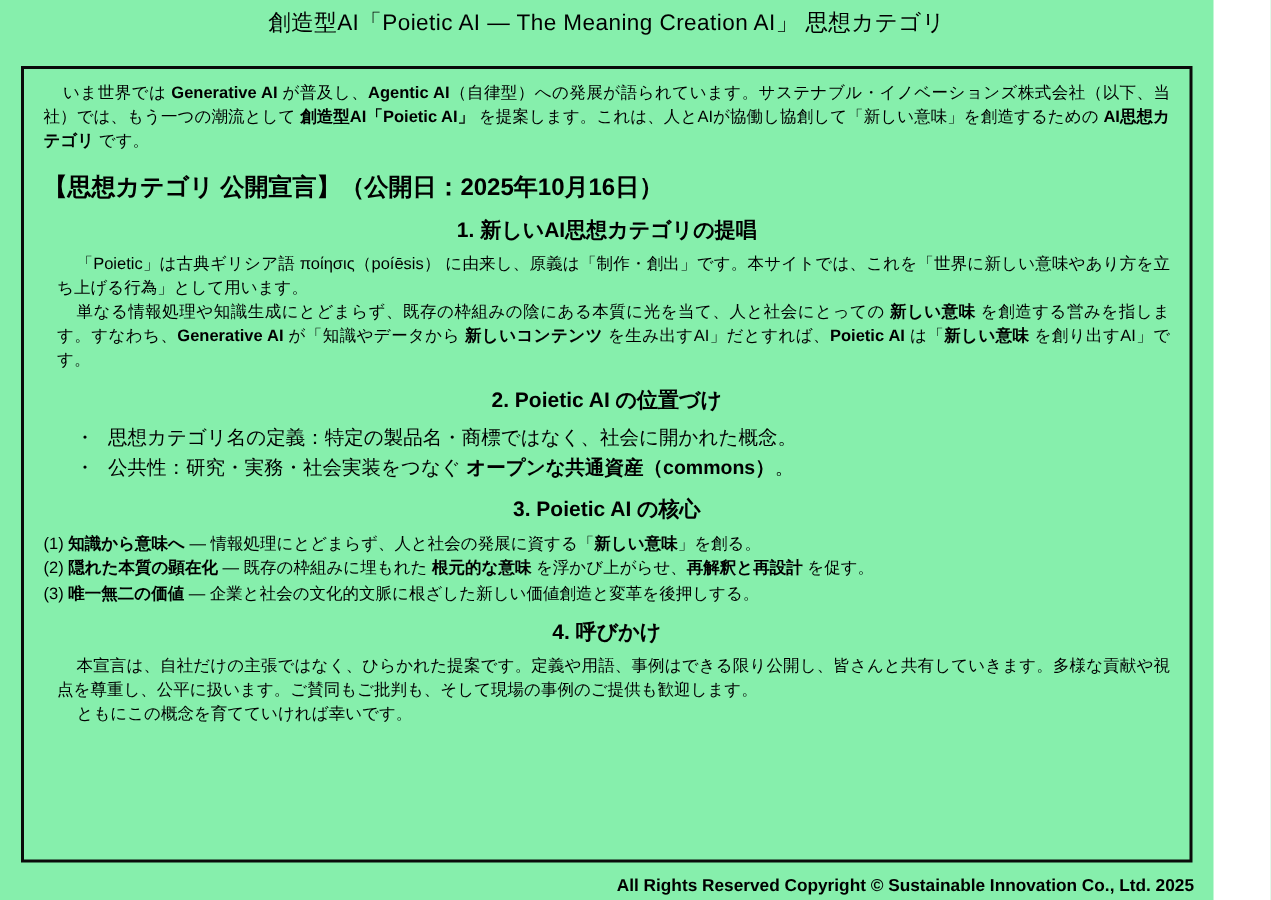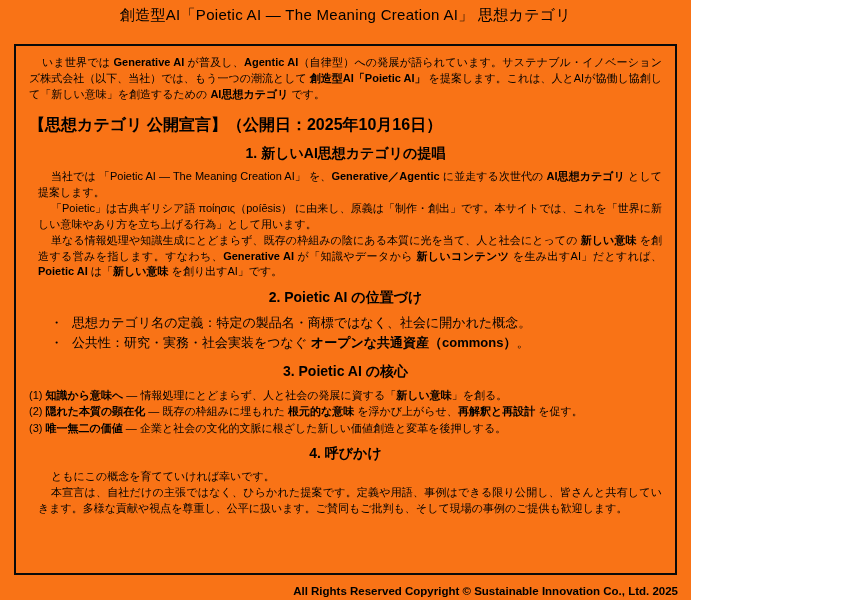--- a/index.html
+++ b/index.html
@@ -4,23 +4,23 @@
 <style>
   html, body {
     margin: 0;
     padding: 0;
     background: #ffffff;
     color: #000000;
     font-family: "Liberation Sans", "DejaVu Sans", sans-serif;
   }
   .page {
     position: relative;
-    width: 691px;
+    width: 809px;
     height: 600px;
-    background: #f97316;
+    background: #86efac;
     overflow: hidden;
   }
   .page-title {
     margin: 6px 0 0;
     text-align: center;
     font-size: 15px;
     font-weight: normal;
     letter-spacing: 0.3px;
   }
   .declaration-box {
@@ -89,21 +89,20 @@
 
 <div class="page">
   <h1 class="page-title">創造型AI「Poietic AI — The Meaning Creation AI」 思想カテゴリ</h1>
 
   <div class="declaration-box">
     <p class="para intro"><span>いま世界では </span><b>Generative AI</b><span> が普及し、</span><b>Agentic AI</b><span>（自律型）への発展が語られています。サステナブル・イノベーションズ株式会社（以下、当社）では、もう一つの潮流として </span><b>創造型AI「Poietic AI」</b><span> を提案します。これは、人とAIが協働し協創して「新しい意味」を創造するための </span><b>AI思想カテゴリ</b><span> です。</span></p>
     <h2 class="decl-heading">【思想カテゴリ 公開宣言】（公開日：2025年10月16日）</h2>
     <div id="sections">
         <section class="section">
           <h3 class="section-title">1. 新しいAI思想カテゴリの提唱</h3>
-          <p class="para body-para"><span>当社では 「Poietic AI — The Meaning Creation AI」 を、</span><b>Generative／Agentic</b><span> に並走する次世代の </span><b>AI思想カテゴリ</b><span> として提案します。</span></p>
           <p class="para body-para"><span>「Poietic」は古典ギリシア語 ποίησις（poíēsis） に由来し、原義は「制作・創出」です。本サイトでは、これを「世界に新しい意味やあり方を立ち上げる行為」として用います。</span></p>
           <p class="para body-para"><span>単なる情報処理や知識生成にとどまらず、既存の枠組みの陰にある本質に光を当て、人と社会にとっての </span><b>新しい意味</b><span> を創造する営みを指します。すなわち、</span><b>Generative AI</b><span> が「知識やデータから </span><b>新しいコンテンツ</b><span> を生み出すAI」だとすれば、</span><b>Poietic AI</b><span> は「</span><b>新しい意味</b><span> を創り出すAI」です。</span></p>
         </section>
         <section class="section">
           <h3 class="section-title">2. Poietic AI の位置づけ</h3>
           <div class="bullet-item">
             <span class="bullet-marker">・</span>
             <span class="bullet-text"><span>思想カテゴリ名の定義：特定の製品名・商標ではなく、社会に開かれた概念。</span></span>
           </div>
           <div class="bullet-item">
@@ -112,20 +111,20 @@
           </div>
         </section>
         <section class="section">
           <h3 class="section-title">3. Poietic AI の核心</h3>
           <p class="para numbered-item"><span>(1) </span><b>知識から意味へ</b><span> — 情報処理にとどまらず、人と社会の発展に資する「</span><b>新しい意味</b><span>」を創る。</span></p>
           <p class="para numbered-item"><span>(2) </span><b>隠れた本質の顕在化</b><span> — 既存の枠組みに埋もれた </span><b>根元的な意味</b><span> を浮かび上がらせ、</span><b>再解釈と再設計</b><span> を促す。</span></p>
           <p class="para numbered-item"><span>(3) </span><b>唯一無二の価値</b><span> — 企業と社会の文化的文脈に根ざした新しい価値創造と変革を後押しする。</span></p>
         </section>
         <section class="section">
           <h3 class="section-title">4. 呼びかけ</h3>
+          <p class="para body-para"><span>本宣言は、自社だけの主張ではなく、ひらかれた提案です。定義や用語、事例はできる限り公開し、皆さんと共有していきます。多様な貢献や視点を尊重し、公平に扱います。ご賛同もご批判も、そして現場の事例のご提供も歓迎します。</span></p>
           <p class="para body-para"><span>ともにこの概念を育てていければ幸いです。</span></p>
-          <p class="para body-para"><span>本宣言は、自社だけの主張ではなく、ひらかれた提案です。定義や用語、事例はできる限り公開し、皆さんと共有していきます。多様な貢献や視点を尊重し、公平に扱います。ご賛同もご批判も、そして現場の事例のご提供も歓迎します。</span></p>
         </section>
       </div>
   </div>
 
   <div class="footer">All Rights Reserved Copyright © Sustainable Innovation Co., Ltd. 2025</div>
 </div>
 
 </body></html>

